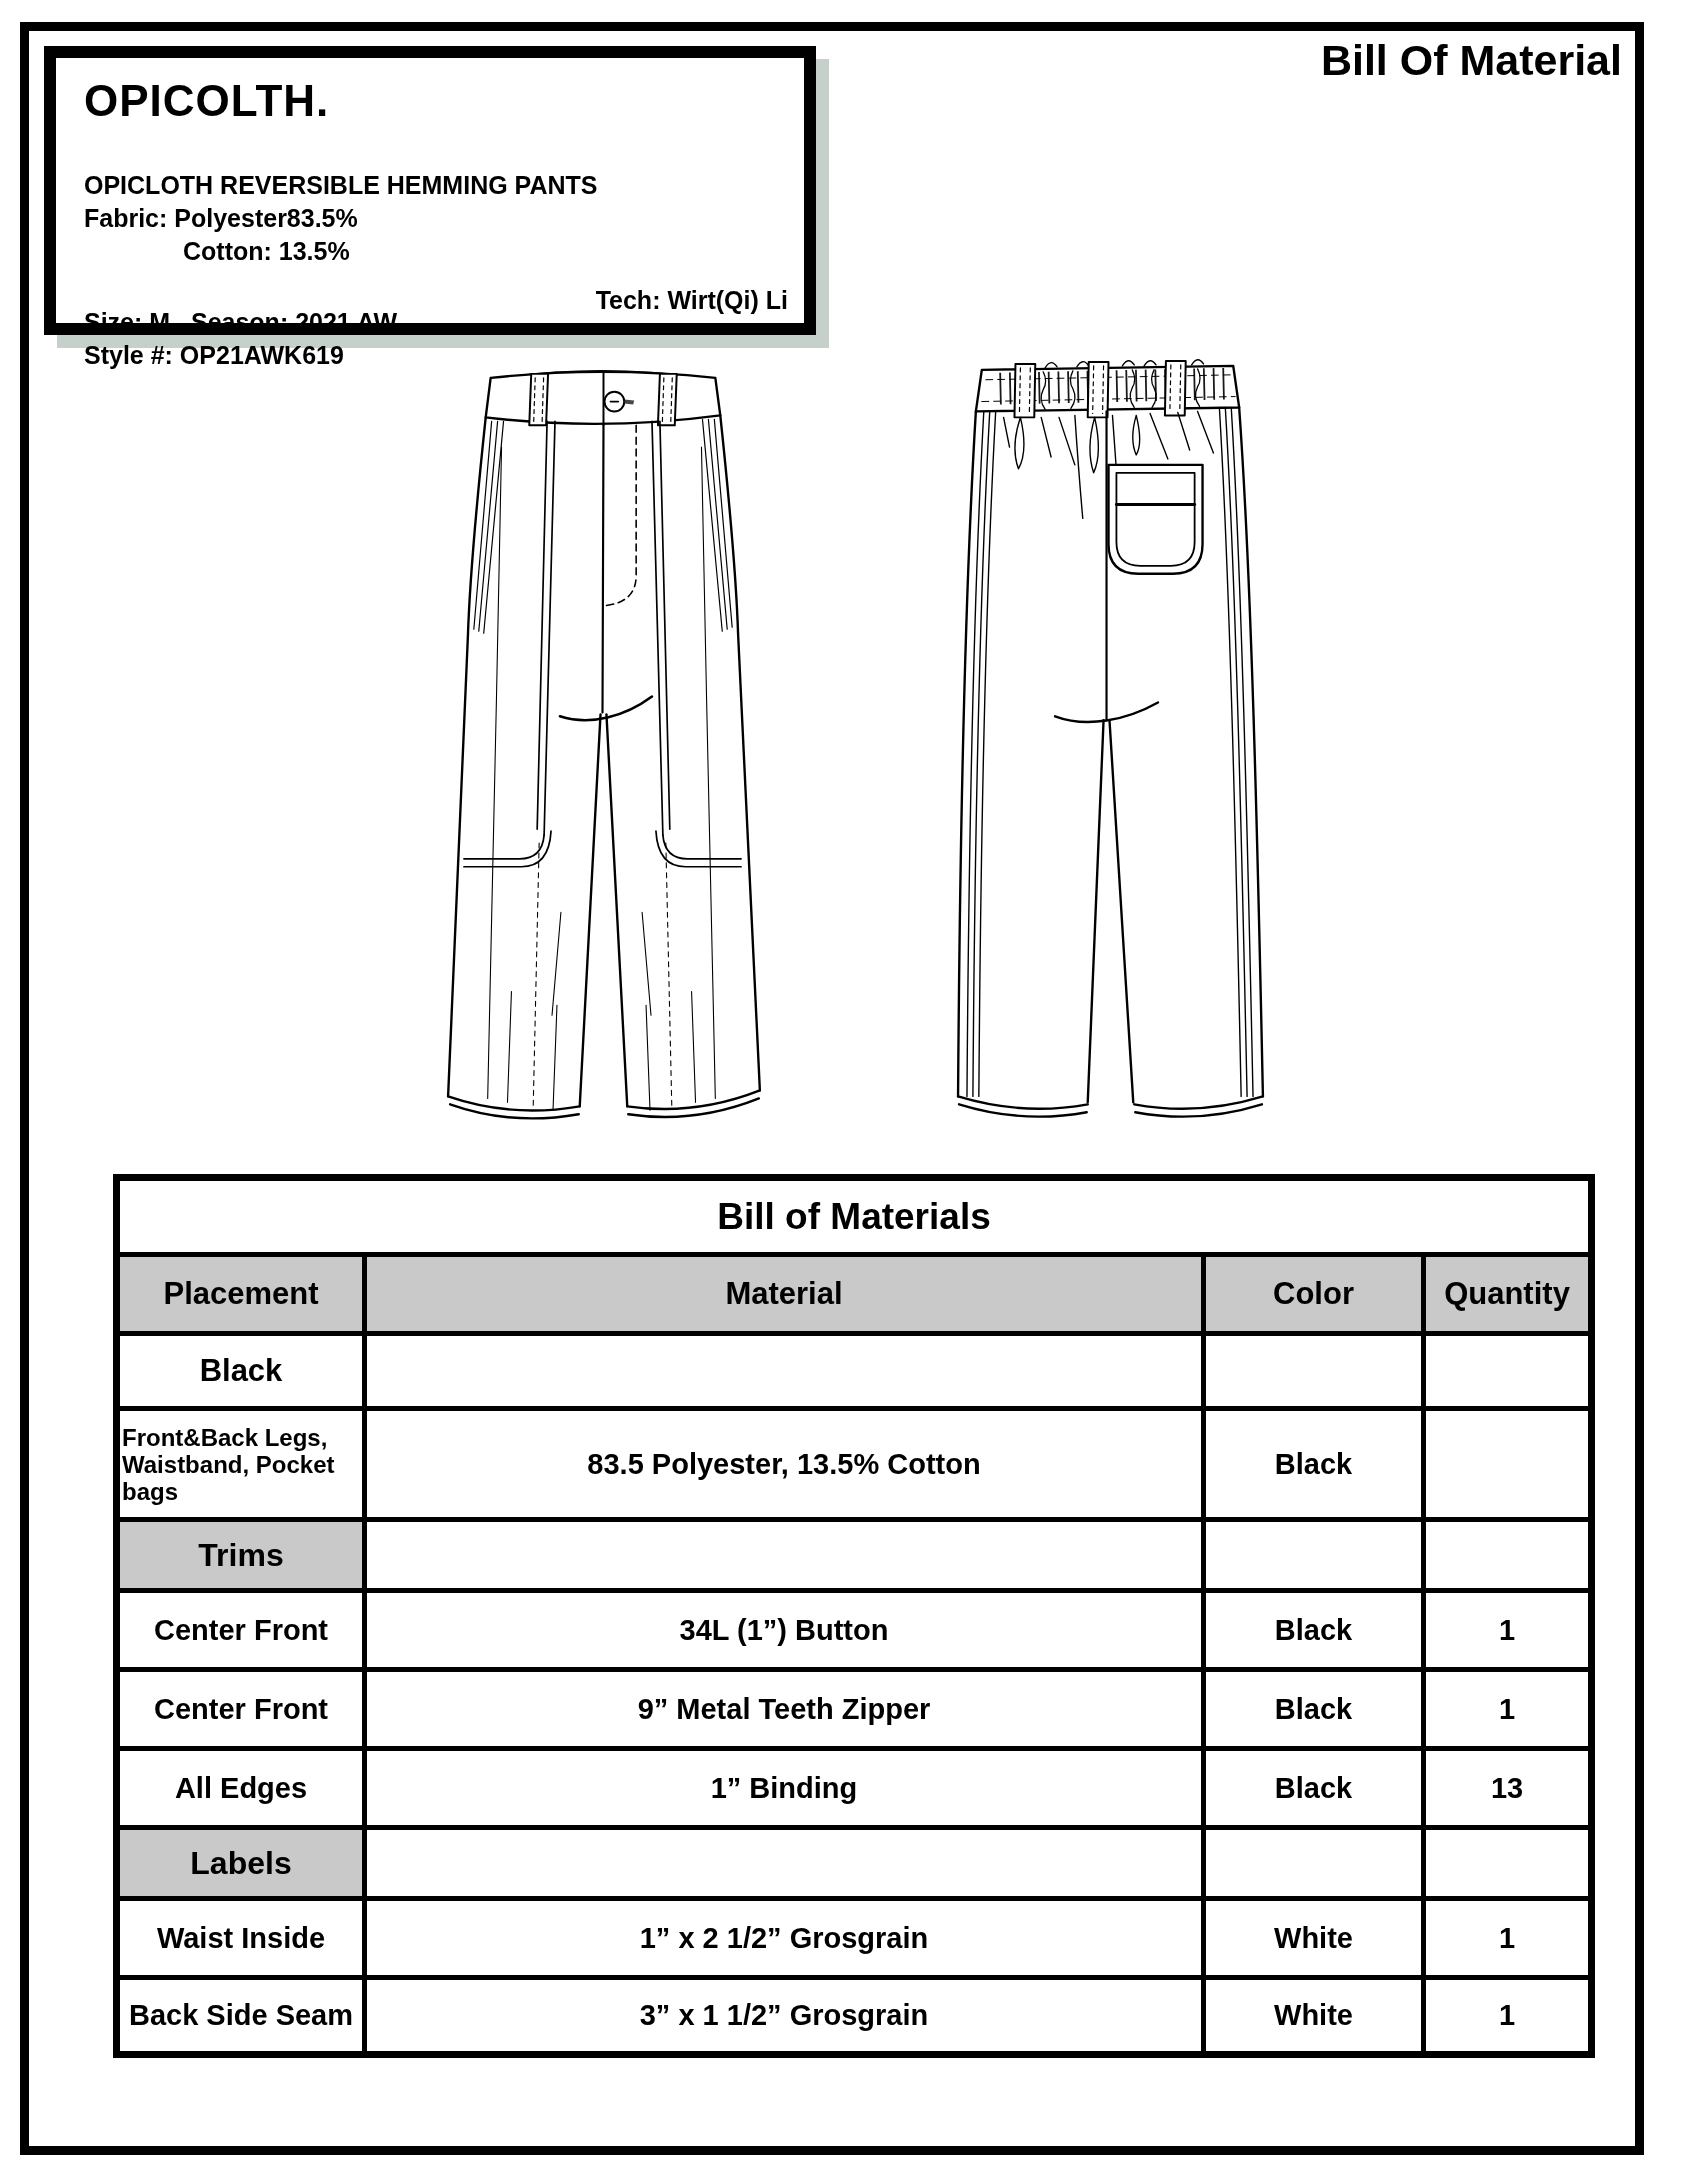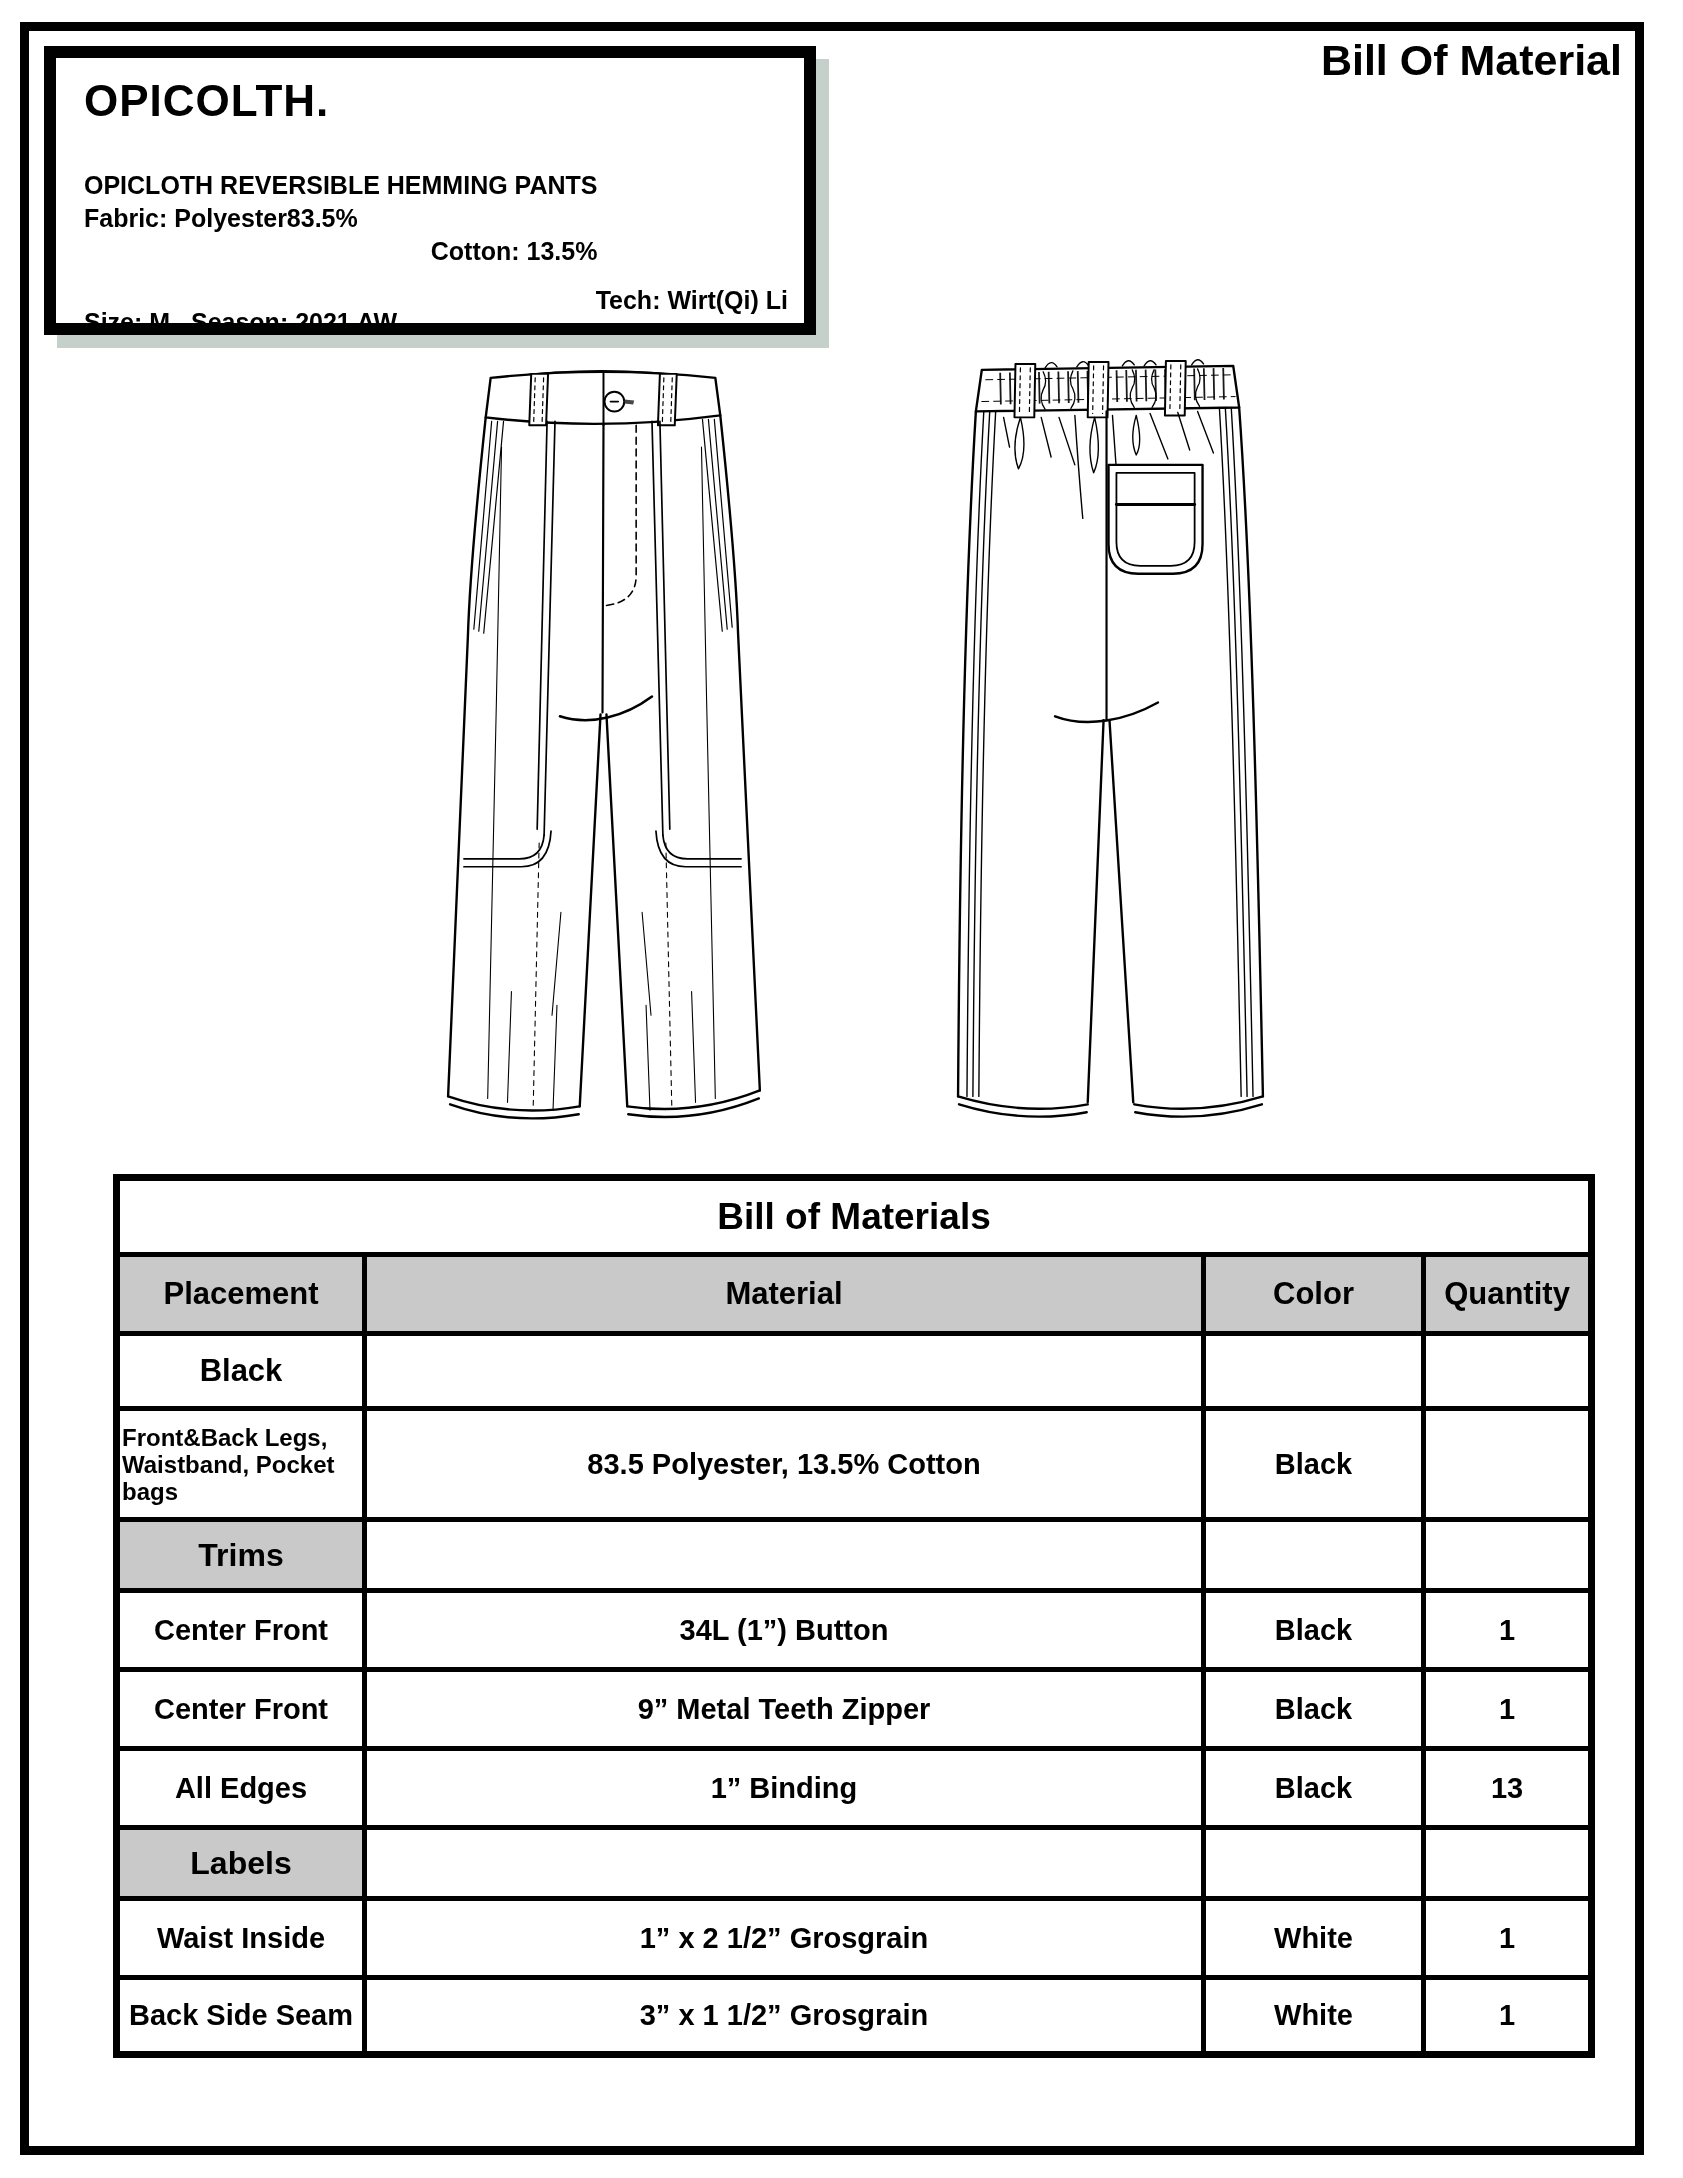--- a/index.html
+++ b/index.html
@@ -15,21 +15,21 @@
   .title-card{
     position:absolute;left:44px;top:46px;width:772px;height:289px;
     border:12px solid #000;background:#fff;box-sizing:border-box;
     box-shadow:13px 13px 0 #c6d0cb;z-index:3;
   }
   .brand{
     position:absolute;left:28px;top:18px;font-size:44px;font-weight:bold;
     letter-spacing:1px;
   }
   .card-lines{position:absolute;left:28px;top:111px;font-size:25px;font-weight:bold;line-height:33px;}
-  .card-lines .indent{padding-left:99px;text-align:right;}
+  .card-lines .indent{padding-left:99px;}
   .pre{white-space:pre;margin-top:38px;}
   .tech-label{position:absolute;right:16px;bottom:8px;font-size:25px;font-weight:bold;}
   
   .bom-heading{
     position:absolute;top:36px;right:61px;font-size:43px;font-weight:bold;z-index:2;
   }
   
   .flat{position:absolute;z-index:2;}
   .flat svg{display:block;}
   
@@ -67,20 +67,21 @@
 
 <div class="bom-heading">Bill Of Material</div>
 
 <div class="title-card">
   <div class="brand">OPICOLTH.</div>
   <div class="card-lines">
     <div>OPICLOTH REVERSIBLE HEMMING PANTS</div>
     <div>Fabric: Polyester83.5%</div>
     <div class="indent">Cotton: 13.5%</div>
     <div class="pre">Size: M   Season: 2021 AW</div>
+    <div>Style #: OP21AWK619</div>
   </div>
   <div class="tech-label">Tech: Wirt(Qi) Li</div>
 </div>
 
 <div class="flat" style="left:442px;top:362px;">
 <svg width="321" height="774" viewBox="0 0 324 782" xmlns="http://www.w3.org/2000/svg">
   <g stroke="#000" fill="none" stroke-width="2.4" stroke-linejoin="round" stroke-linecap="round">
 
     <g>
       <path d="M60,16 Q161,2 262,16 L262,28 Q161,14 60,28 Z" fill="#b7c3bf" stroke-width="1.6"></path>

